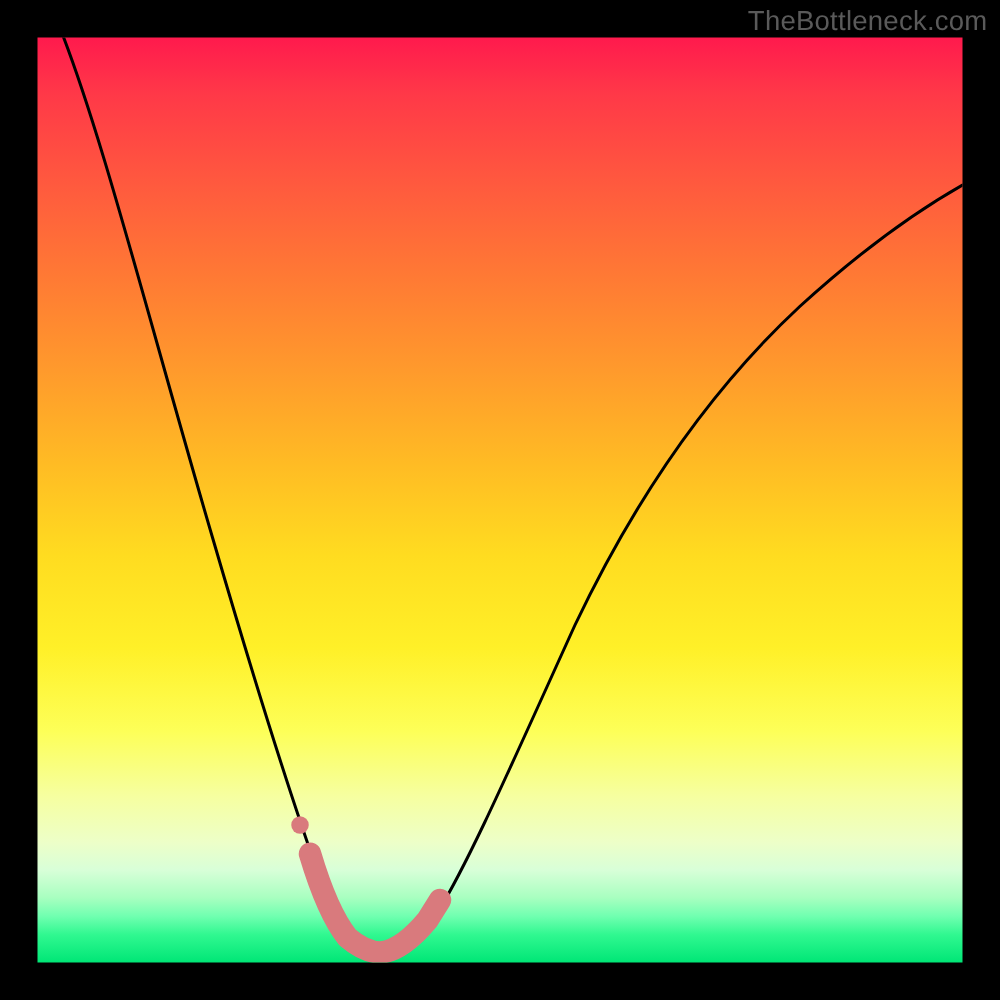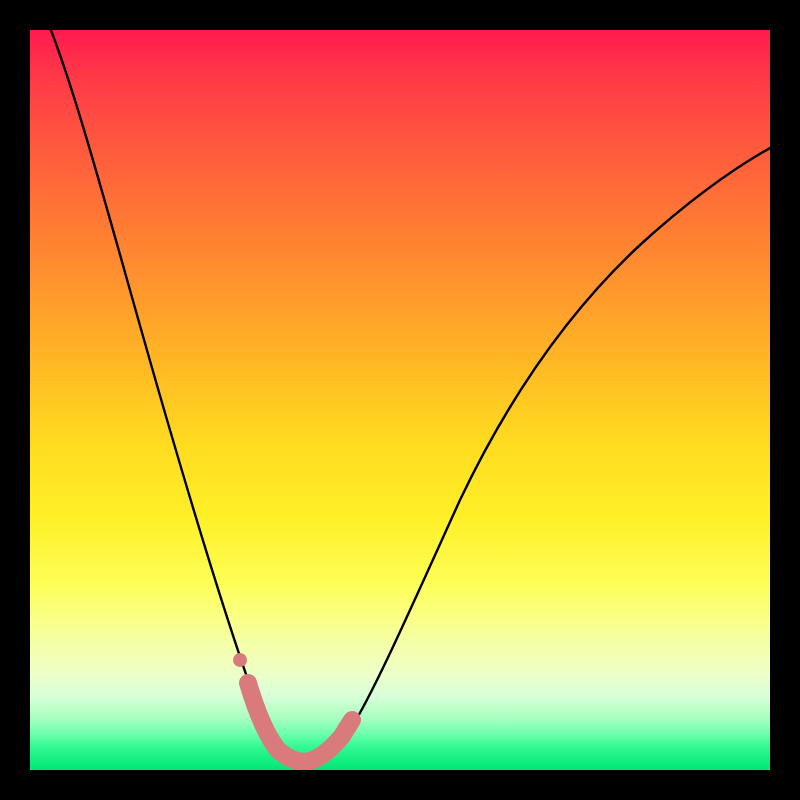--- a/index.html
+++ b/index.html
@@ -76,20 +76,21 @@
   }
   .pink-dot {
     fill: #d97a7d;
   }
 </style>
 </head>
 <body>
 
 <div class="frame">
 
+  <div class="watermark">TheBottleneck.com</div>
 
   <div class="plot-area">
 
     <svg class="curve" viewBox="0 0 740 740" preserveAspectRatio="none">
 
       <path class="curve-path" d="M 15 -15
                C 50 70, 90 230, 140 400
                C 175 520, 200 600, 225 670
                C 240 705, 255 725, 270 730
                C 285 735, 300 728, 320 700

